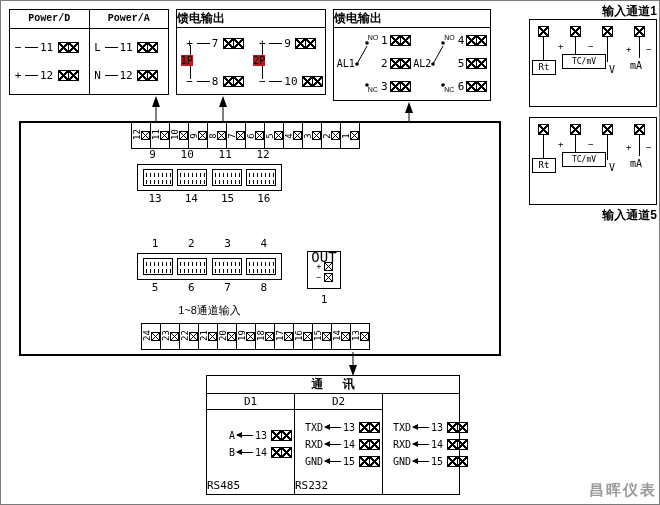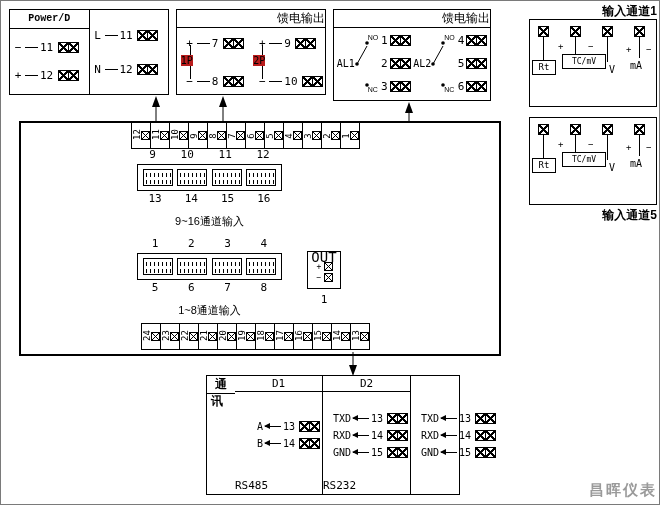--- a/index.html
+++ b/index.html
@@ -1,19 +1,19 @@
 <!DOCTYPE html>
 <html><head>
 <meta charset="utf-8">
 <style>
 *{margin:0;padding:0;box-sizing:border-box}
 body{background:#fff}
 #canvas{position:relative;width:660px;height:505px;background:#fff;border:1px solid #7a7a7a;font-family:"Liberation Sans",sans-serif;color:#000;overflow:hidden}
 .box{position:absolute;background:#fff;border:1px solid #000}
-.box-head{height:18px;line-height:17px;text-align:right;border-bottom:1px solid #000;font-weight:normal;font-size:12px}
+.box-head{height:18px;line-height:17px;text-align:left;border-bottom:1px solid #000;font-weight:bold;font-size:12px}
 .term{display:inline-block;width:11px;height:11px;border:1px solid #000;flex:none;
  background-image:linear-gradient(45deg,transparent 44%,#000 44%,#000 56%,transparent 56%),
                   linear-gradient(135deg,transparent 44%,#000 44%,#000 56%,transparent 56%)}
 .termpair{display:inline-flex;flex:none}
 .termpair .term+.term{margin-left:-1px}
 .sign{font-size:11px;width:10px;text-align:center;flex:none;font-family:"DejaVu Sans Mono",monospace}
 .tnum{font-size:11px;font-family:"DejaVu Sans Mono",monospace}
 .wire{display:inline-block;width:13px;height:1px;background:#000;margin:0 2px;flex:none}
 svg{display:block}
 
@@ -78,21 +78,21 @@
 #nums18t{top:236px}#conn18{top:252px}#nums18b{top:280px}#cap18{top:302px}
 #out-box{position:absolute;left:306px;top:250px;width:34px;height:38px;border:1px solid #000;display:flex;flex-direction:column;align-items:center;background:#fff}
 #out-label{font-size:14px;font-family:"DejaVu Sans Mono",monospace;line-height:10px}
 #out-rows{display:flex;flex-direction:column;gap:2px}
 .out-row{display:flex;align-items:center;gap:1px}
 .out-row .sign{font-size:8px;width:7px}
 .out-row .term{width:9px;height:9px}
 #out-caption{position:absolute;left:306px;top:292px;width:34px;text-align:center;font-size:11px;font-family:"DejaVu Sans Mono",monospace}
 
 
-#comm-box{left:205px;top:374px;width:254px;height:120px;display:flex;flex-direction:row}
+#comm-box{left:205px;top:374px;width:254px;height:120px;display:flex;flex-direction:column}
 #comm-title{height:18px;line-height:17px;text-align:center;font-weight:bold;font-size:12px;border-bottom:1px solid #000;letter-spacing:8px;text-indent:8px}
 #comm-cols{flex:1;display:flex}
 .comm-col{flex:1;display:flex;flex-direction:column}
 .comm-col+.comm-col{border-left:1px solid #000}
 .comm-head{height:16px;line-height:15px;text-align:center;font-size:11px;font-family:"DejaVu Sans Mono",monospace;border-bottom:1px solid #000}
 .comm-rows{flex:1;display:flex;flex-direction:column;justify-content:center;gap:6px;padding:0 2px}
 .comm-row{display:flex;align-items:center;justify-content:center;gap:2px}
 .comm-row .lbl{font-size:10px;font-family:"DejaVu Sans Mono",monospace;width:26px;text-align:right;flex:none}
 .harrow{position:relative;width:16px;height:1px;background:#000;flex:none}
 .harrow::before{content:"";position:absolute;left:-1px;top:-3px;width:0;height:0;border-right:6px solid #000;border-top:3px solid transparent;border-bottom:3px solid transparent}
@@ -123,20 +123,21 @@
           <span class="sign">+</span>
           <span class="wire"></span>
           <span class="tnum">12</span>&nbsp;<span class="termpair">
               <span class="term"></span>
               <span class="term"></span>
             </span>
         </div>
       </div>
     </div>
     <div class="pw-half">
+      <div class="pw-head">Power/A</div>
       <div class="pw-rows">
         <div class="trow">
           <span class="sign">L</span>
           <span class="wire"></span>
           <span class="tnum">11</span>&nbsp;<span class="termpair">
               <span class="term"></span>
               <span class="term"></span>
             </span>
         </div>
         <div class="trow">
@@ -375,21 +376,20 @@
     <div class="pingroup"></div>
     <div class="pingroup"></div>
     <div class="pingroup"></div>
   </div>
   <div class="connnums" id="nums916b">
     <span class="tnum">13</span>
     <span class="tnum">14</span>
     <span class="tnum">15</span>
     <span class="tnum">16</span>
   </div>
-  <div class="conn-caption" id="cap916">9~16通道输入</div>
 
   <div class="connnums" id="nums18t">
     <span class="tnum">1</span>
     <span class="tnum">2</span>
     <span class="tnum">3</span>
     <span class="tnum">4</span>
   </div>
   <div class="conn" id="conn18">
     <div class="pingroup"></div>
     <div class="pingroup"></div>

